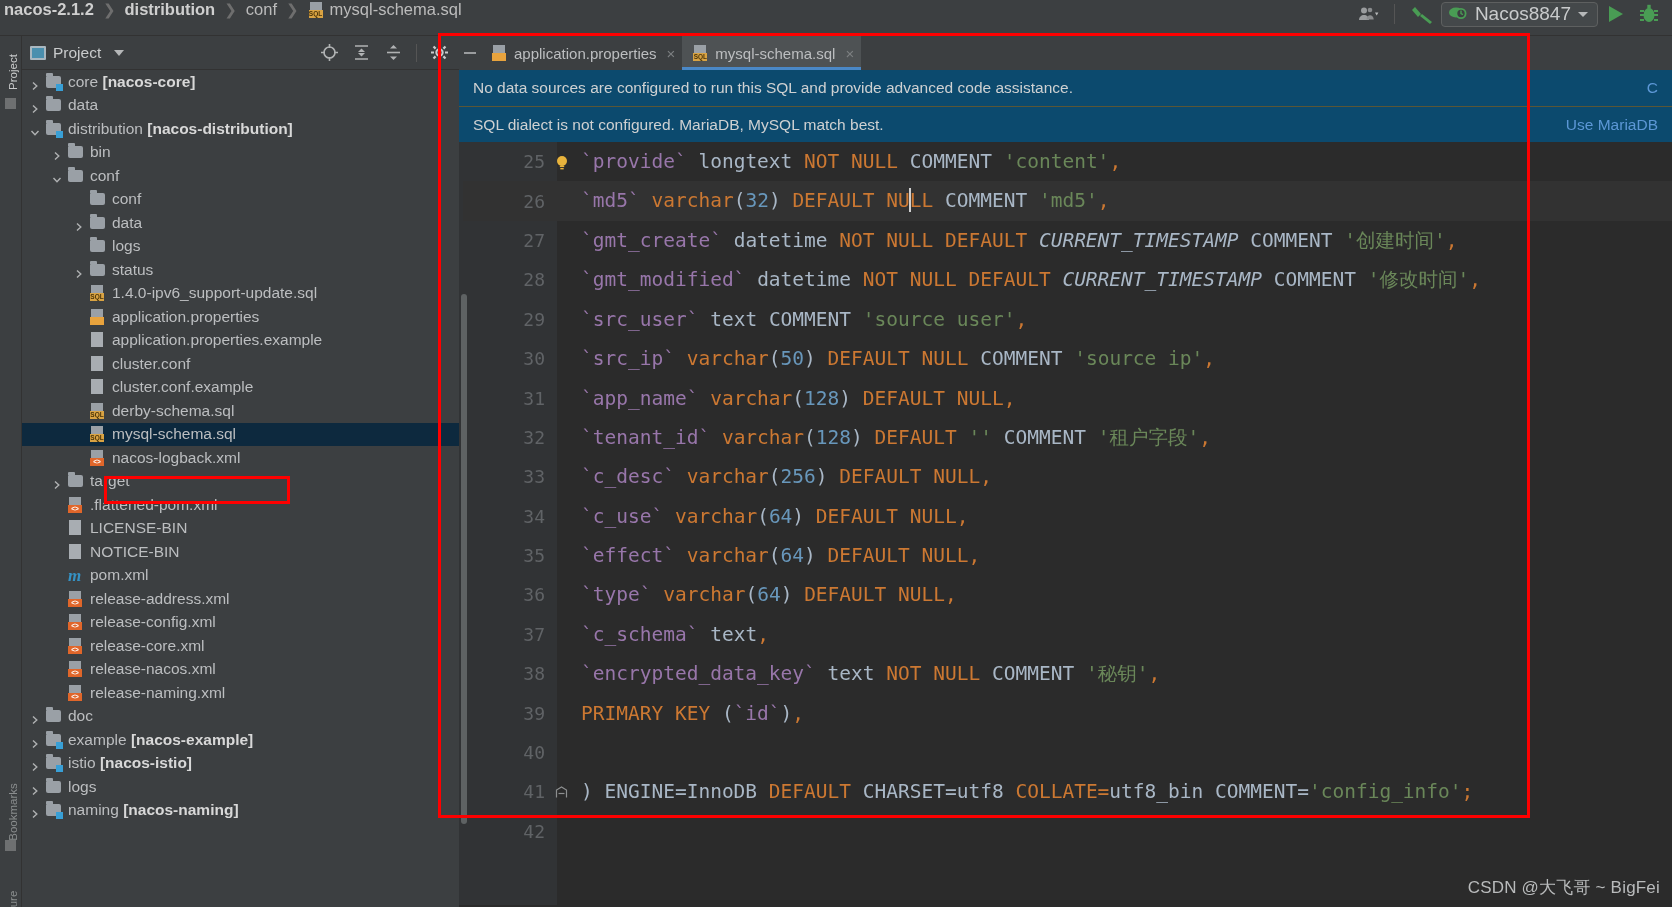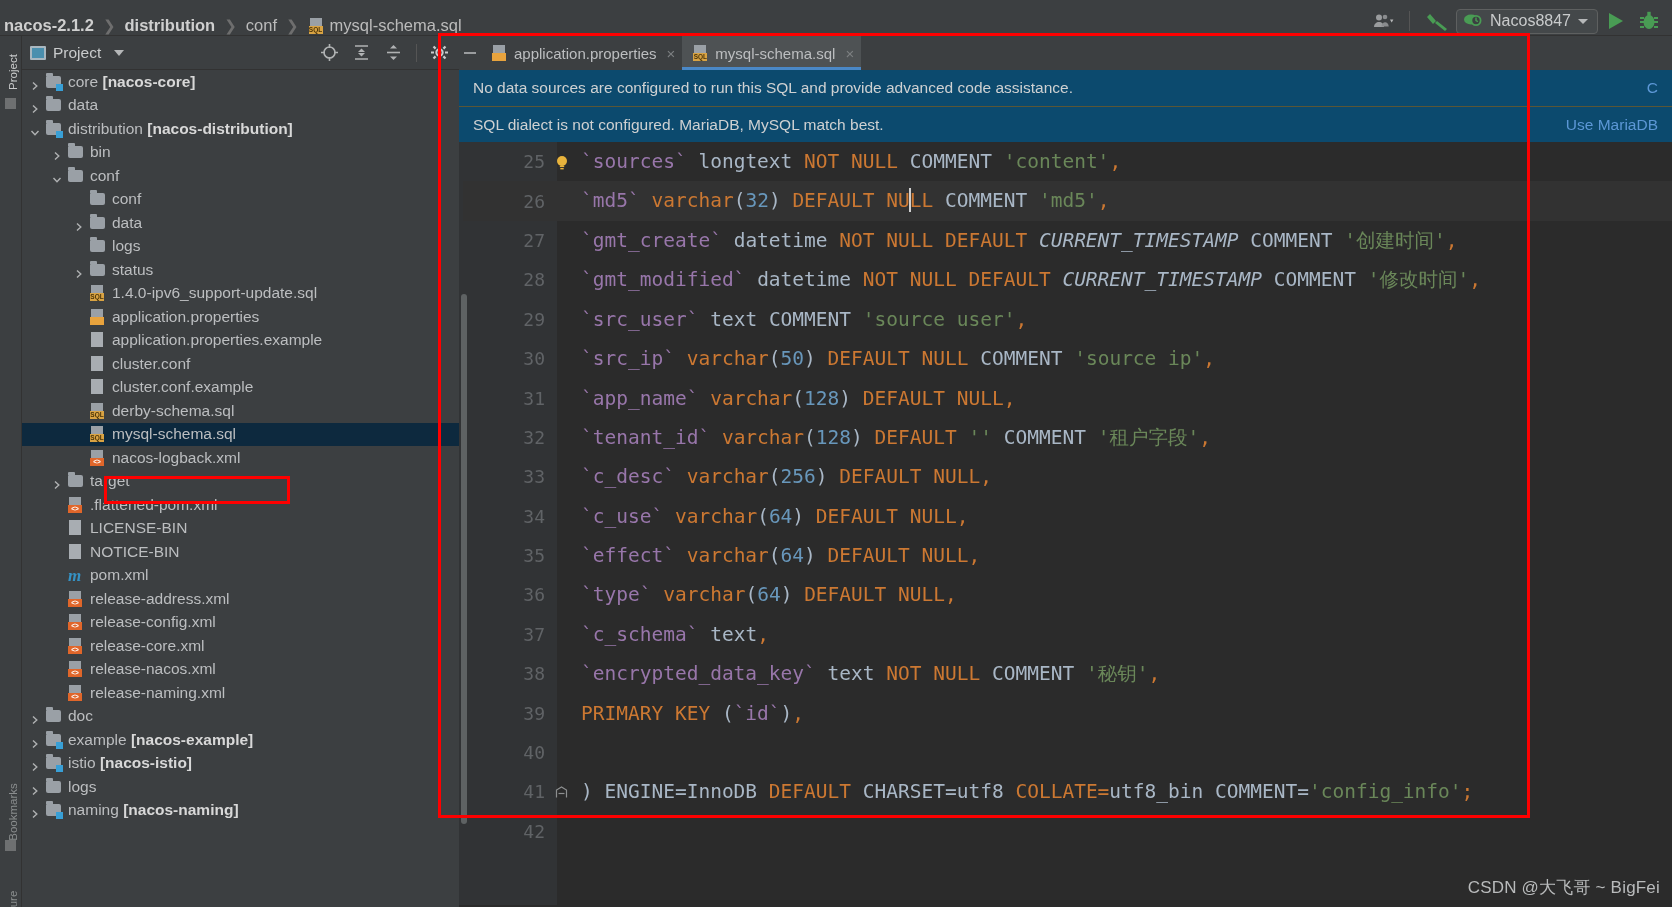--- a/index.html
+++ b/index.html
@@ -7,37 +7,37 @@
     width: 1672px; height: 907px;
     background: #3c3f41;
     font-family: "Liberation Sans", sans-serif;
     overflow: hidden;
   }
   #root { position: relative; width: 1672px; height: 907px; background: #3c3f41; }
 
   
   .topbar {
     position: absolute; top: 0; left: 0; width: 1672px; height: 36px;
-    background: #3c3f41; display: flex; align-items: flex-end;
+    background: #3c3f41; display: flex; align-items: flex-start;
     border-bottom: 1px solid #323232;
   }
   .breadcrumb { display: flex; align-items: center; padding-left: 4px; font-size: 16.5px; }
   .crumb { color: #bbbbbb; white-space: nowrap; }
   .crumb.bold { font-weight: bold; color: #cfcfcf; }
   .crumb-sep { color: #6e6e6e; margin: 0 9px; font-size: 15px; }
 
   .topbar-right { margin-left: auto; display: flex; align-items: center; gap: 0px; padding-right: 6px; }
   .tb-btn { display: flex; align-items: center; justify-content: center; height: 28px; padding: 0 6px; }
   .tb-sep { width: 1px; height: 20px; background: #555; margin: 0 8px; }
   .runconfig {
     display: flex; align-items: center; gap: 7px;
     border: 1px solid #5e6060; border-radius: 4px;
     height: 25px; padding: 0 9px 0 7px; background: #44484a;
   }
-  .runconfig .rc-label { color: #c9cbcc; font-size: 16px; }
+  .runconfig .rc-label { color: #c9cbcc; font-size: 19px; }
   .tri-down { width: 0; height: 0; border-left: 5px solid transparent; border-right: 5px solid transparent; border-top: 5px solid #b6b8b9; }
 
   
   .leftstrip {
     position: absolute; left: 0; top: 36px; width: 22px; height: 871px;
     background: #3c3f41; border-right: 1px solid #323232;
   }
   .vlabel {
     position: absolute; left: -17px; width: 60px; text-align: center;
     color: #8a8d8e; font-size: 11.5px;
@@ -581,21 +581,21 @@
       <div class="gutter"></div>
       <div class="code-scroll"></div>
       <div id="code-host" style="position:absolute; left:4px; top:0; width:100%;">
           <div class="line">
             <span class="lno">25</span>
             <span class="bulb"><svg width="14" height="16" viewBox="0 0 14 16">
                 <circle cx="7" cy="6" r="5" fill="#e8b33c"></circle>
                 <rect x="4.8" y="10.5" width="4.4" height="1.6" fill="#e8b33c"></rect>
                 <rect x="5.3" y="13" width="3.4" height="1.4" fill="#e8b33c"></rect>
               </svg></span>
-            <span class="lcode"><span class="t-ident">`sources`</span><span class="t-plain"> </span><span class="t-type">longtext</span><span class="t-plain"> </span><span class="t-kw">NOT NULL</span><span class="t-plain"> </span><span class="t-type">COMMENT</span><span class="t-plain"> </span><span class="t-str">'content'</span><span class="t-kw">,</span></span>
+            <span class="lcode"><span class="t-ident">`provide`</span><span class="t-plain"> </span><span class="t-type">longtext</span><span class="t-plain"> </span><span class="t-kw">NOT NULL</span><span class="t-plain"> </span><span class="t-type">COMMENT</span><span class="t-plain"> </span><span class="t-str">'content'</span><span class="t-kw">,</span></span>
           </div>
           <div class="line cur">
             <span class="lno">26</span>
             <span class="lcode"><span class="t-ident">`md5`</span><span class="t-plain"> </span><span class="t-kw">varchar</span><span class="t-punc">(</span><span class="t-num">32</span><span class="t-punc">)</span><span class="t-plain"> </span><span class="t-kw">DEFAULT NU</span><span class="caret"></span><span class="t-kw">LL</span><span class="t-plain"> </span><span class="t-type">COMMENT</span><span class="t-plain"> </span><span class="t-str">'md5'</span><span class="t-kw">,</span></span>
           </div>
           <div class="line">
             <span class="lno">27</span>
             <span class="lcode"><span class="t-ident">`gmt_create`</span><span class="t-plain"> </span><span class="t-type">datetime</span><span class="t-plain"> </span><span class="t-kw">NOT NULL DEFAULT</span><span class="t-plain"> </span><span class="t-fn">CURRENT_TIMESTAMP</span><span class="t-plain"> </span><span class="t-type">COMMENT</span><span class="t-plain"> </span><span class="t-str">'创建时间'</span><span class="t-kw">,</span></span>
           </div>
           <div class="line">

